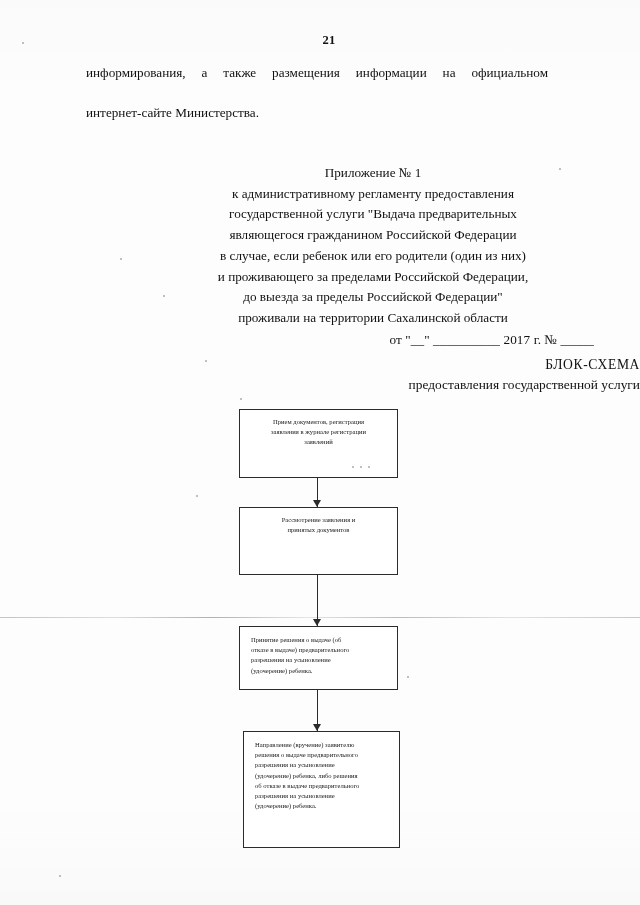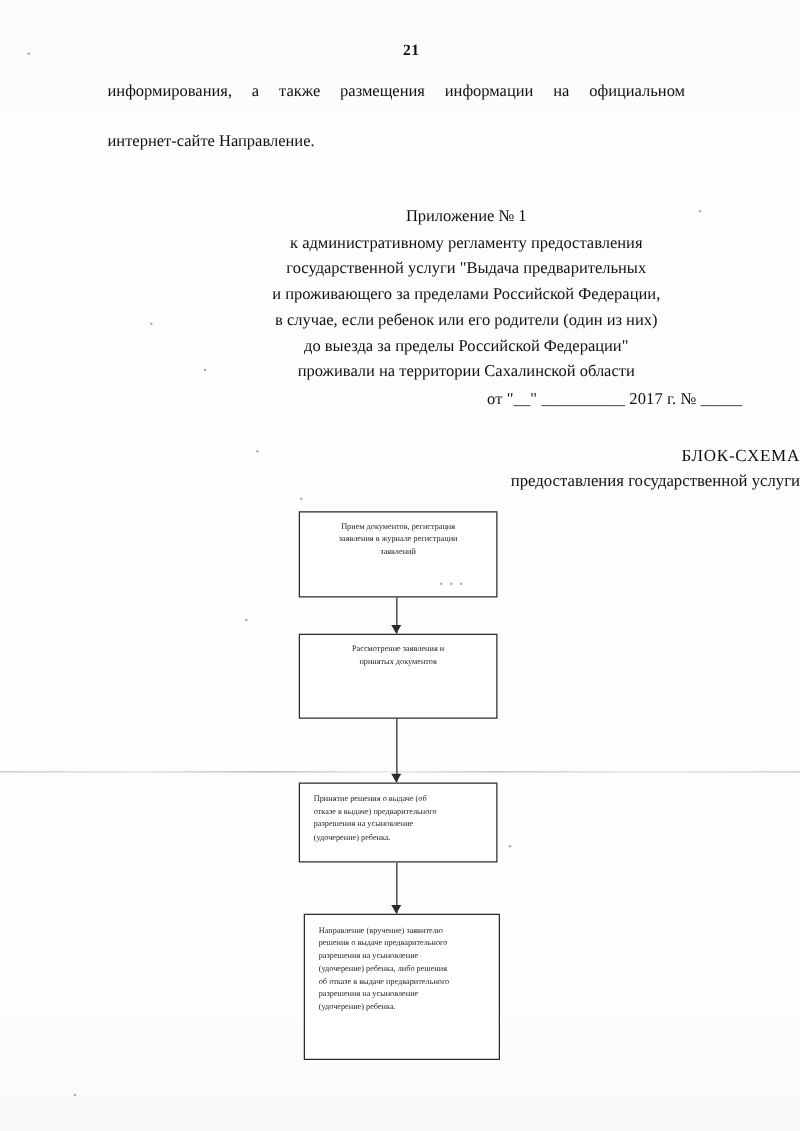--- a/index.html
+++ b/index.html
@@ -173,29 +173,30 @@
 <body>
 
 <div id="page">
 
   <div class="page-number">
     <span class="dot-artifact"></span><span>21</span>
   </div>
 
   <div class="intro-par">
     <span class="l1">информирования, а также размещения информации на официальном</span>
-    <span>интернет-сайте Направление.</span>
+    <span>интернет-сайте Министерства.</span>
   </div>
 
   <div class="appendix-block">
     <span class="line">Приложение № 1</span>
     <span class="line">к административному регламенту предоставления</span>
     <span class="line">государственной услуги "Выдача предварительных</span>
+    <span class="line">являющегося гражданином Российской Федерации</span>
+    <span class="line">в случае, если ребенок или его родители (один из них)</span>
     <span class="line">и проживающего за пределами Российской Федерации,</span>
-    <span class="line">в случае, если ребенок или его родители (один из них)</span>
     <span class="line">до выезда за пределы Российской Федерации"</span>
     <span class="line">проживали на территории Сахалинской области</span>
     <span class="date-line">от "__" __________ 2017 г. № _____</span>
   </div>
 
   <div class="blok-title">
     <span class="t1">БЛОК-СХЕМА</span>
     <span class="t2">предоставления государственной услуги</span>
   </div>
 

